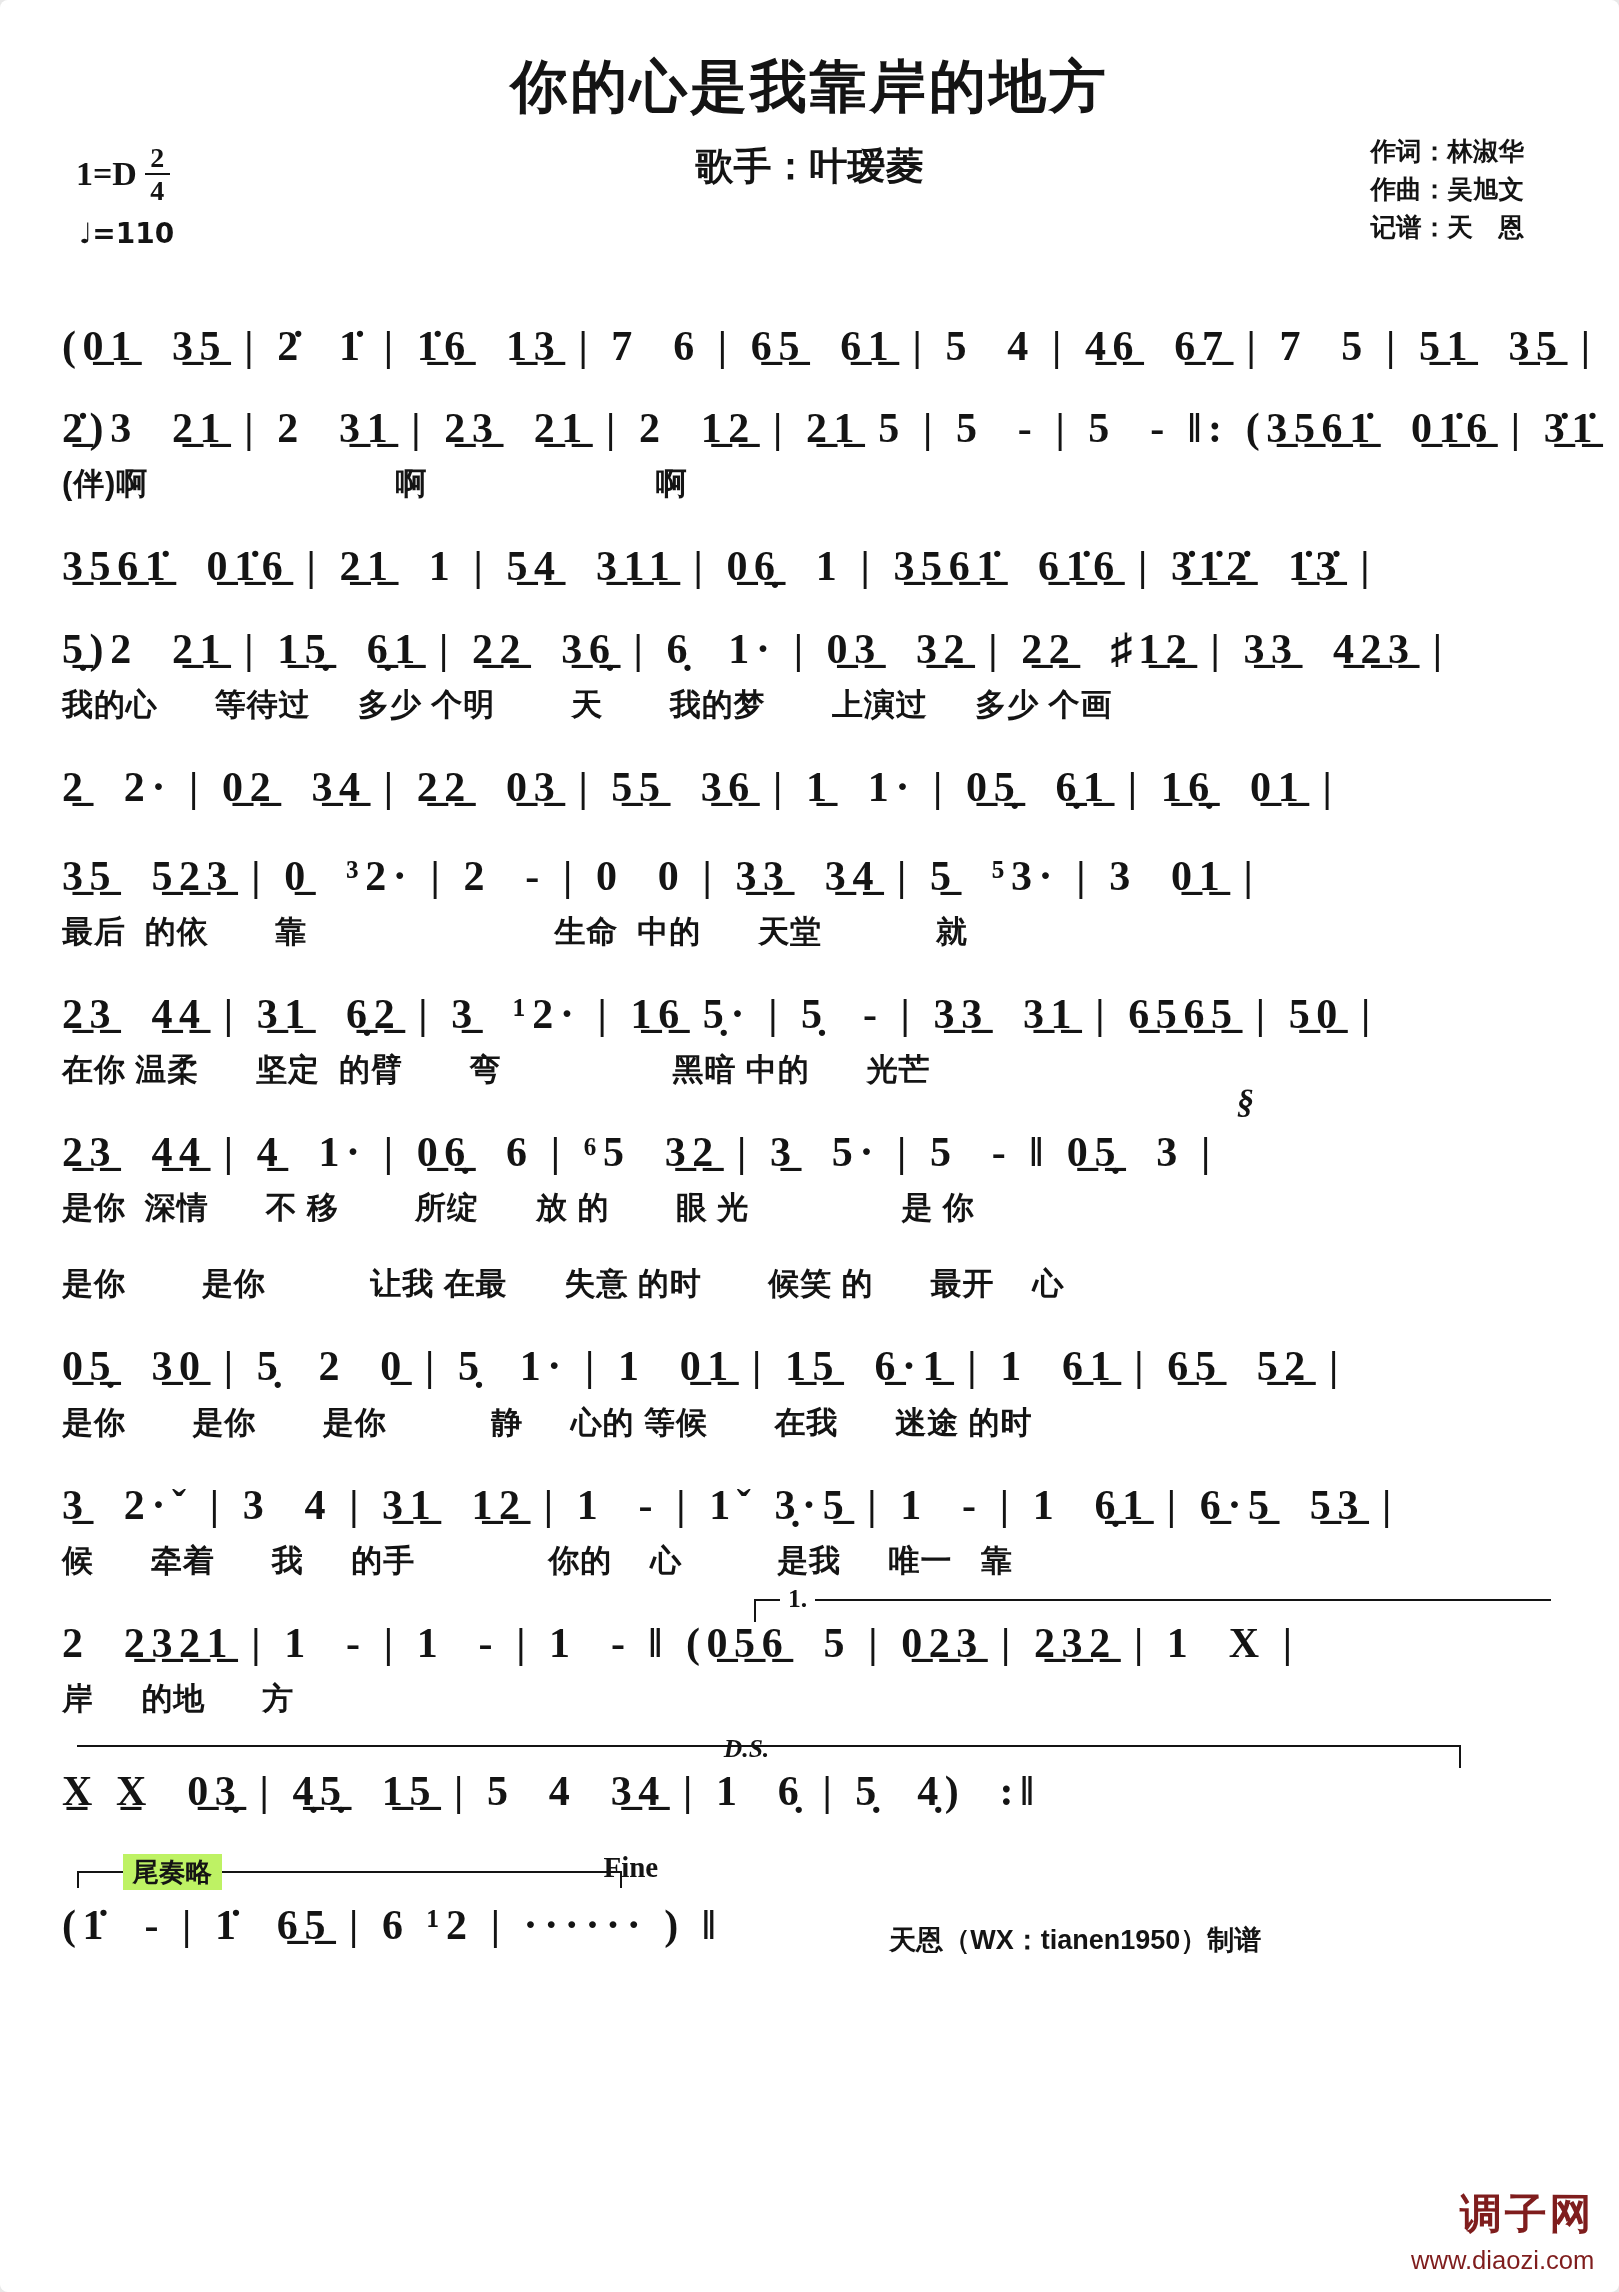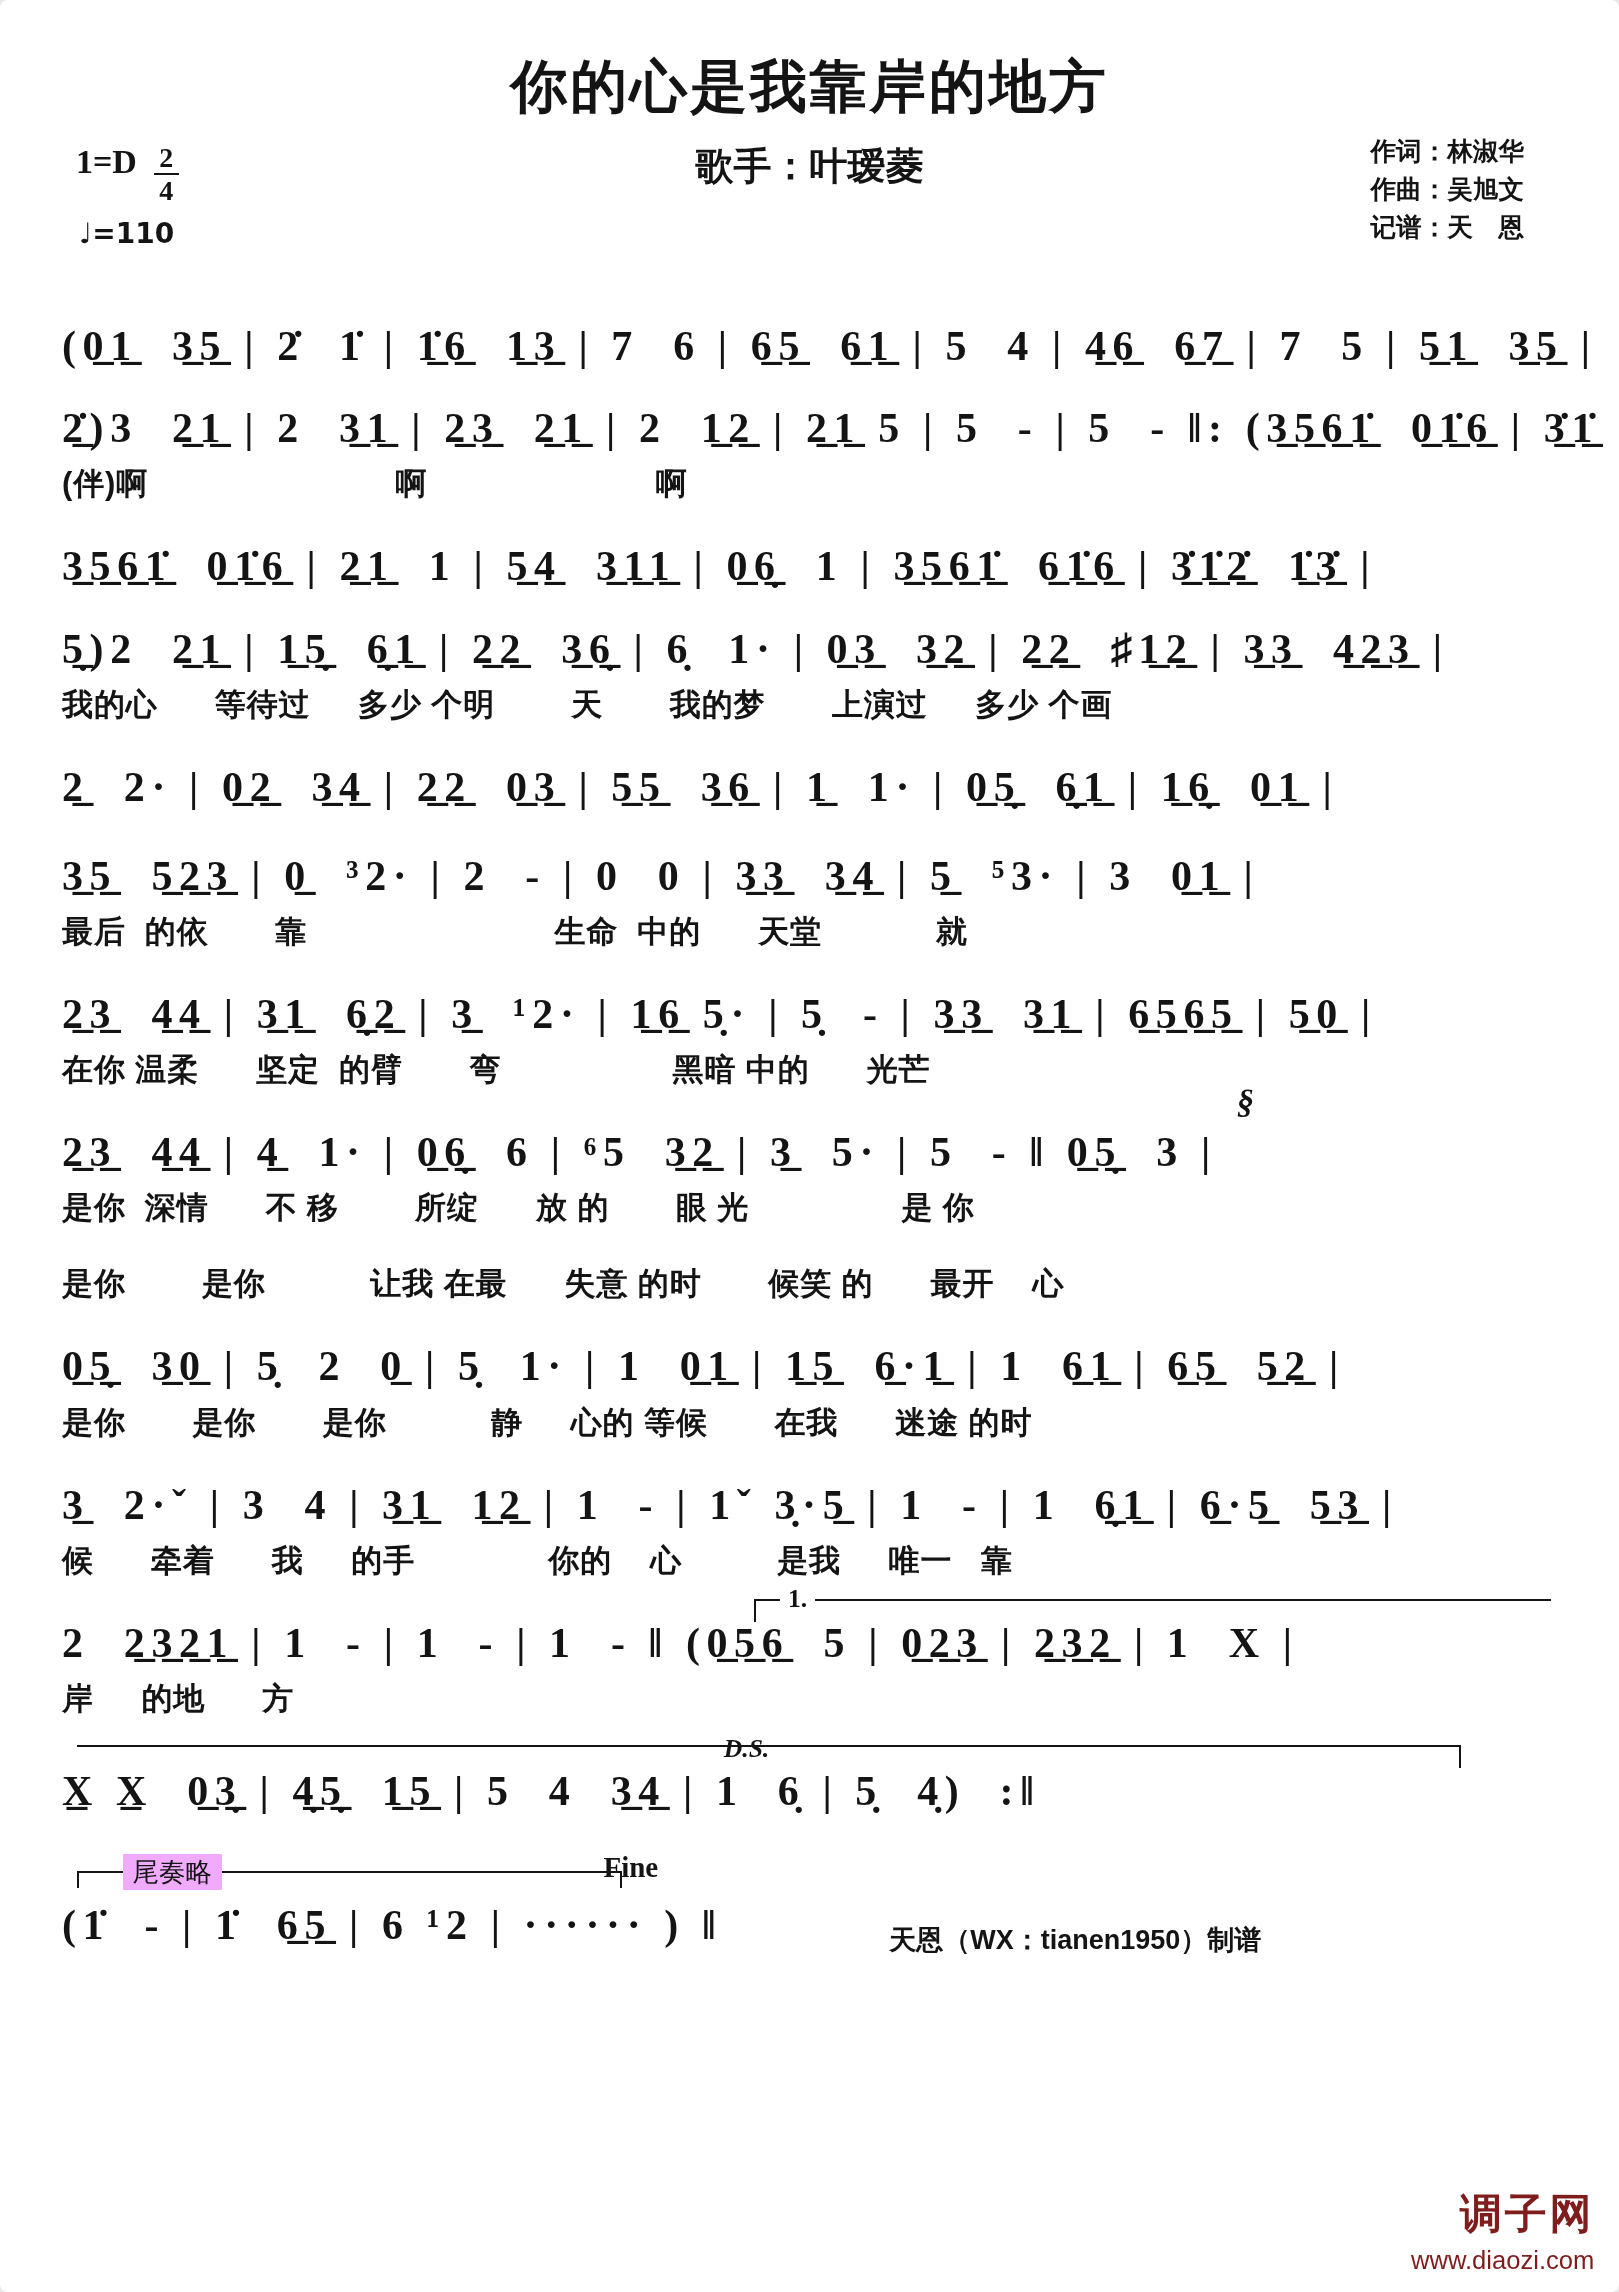--- a/index.html
+++ b/index.html
@@ -9,21 +9,21 @@
     font-family:"Liberation Sans","DejaVu Sans",sans-serif;
     border-radius:8px;
   }
   .title{
     text-align:center;padding-top:49px;font-size:57px;font-weight:bold;
     letter-spacing:2.8px;
   }
   .subhead{position:relative;height:170px;margin-top:9.5px;}
   .keytime{
     position:absolute;left:76px;top:7.6px;font-size:34px;font-weight:bold;
-    font-family:"Liberation Serif","DejaVu Serif",serif;display:flex;gap:9px;
+    font-family:"Liberation Serif","DejaVu Serif",serif;display:flex;align-items:center;
   }
   .fraction{display:inline-flex;flex-direction:column;align-items:center;margin-left:7.6px;font-size:28px;line-height:1.05;}
   .fraction .num{border-bottom:2.8px solid #141414;padding:0 5.7px 0.9px 5.7px;}
   .fraction .den{padding-top:0.9px;}
   .tempo{
     position:absolute;left:79px;top:81px;font-size:28px;font-weight:bold;
     font-family:"DejaVu Sans","Liberation Sans",sans-serif;
   }
   .singer{text-align:center;font-size:38px;font-weight:bold;padding-top:5.7px;}
   .credits{
@@ -58,22 +58,22 @@
   }
   .ds{
     position:absolute;left:44%;bottom:-44px;font-size:25.6px;font-weight:700;
     font-style:italic;font-family:"Liberation Serif","DejaVu Serif",serif;
   }
   .coda-bracket{
     position:absolute;left:1%;width:36%;top:-26.5px;height:15px;
     border-top:2.8px solid #141414;border-left:2.8px solid #141414;border-right:2.8px solid #141414;
   }
   .coda-bracket .coda-label{
-    position:absolute;left:44px;top:-19px;background:#f0abfc;padding:0 9.5px;
-    font-size:26.5px;font-weight:400;font-style:normal;
+    position:absolute;left:44px;top:-19px;background:#bef264;padding:0 9.5px;
+    font-size:26.5px;font-weight:700;font-style:normal;
   }
   .fine{
     position:absolute;left:36%;top:-47px;font-size:29px;font-weight:700;
     font-family:"Liberation Serif","DejaVu Serif",serif;
   }
   .maker{
     position:absolute;left:55%;top:24.6px;font-size:27px;font-weight:700;
   }
   .watermark{
     position:absolute;right:24.6px;bottom:17px;text-align:right;color:#7f1d1d;

